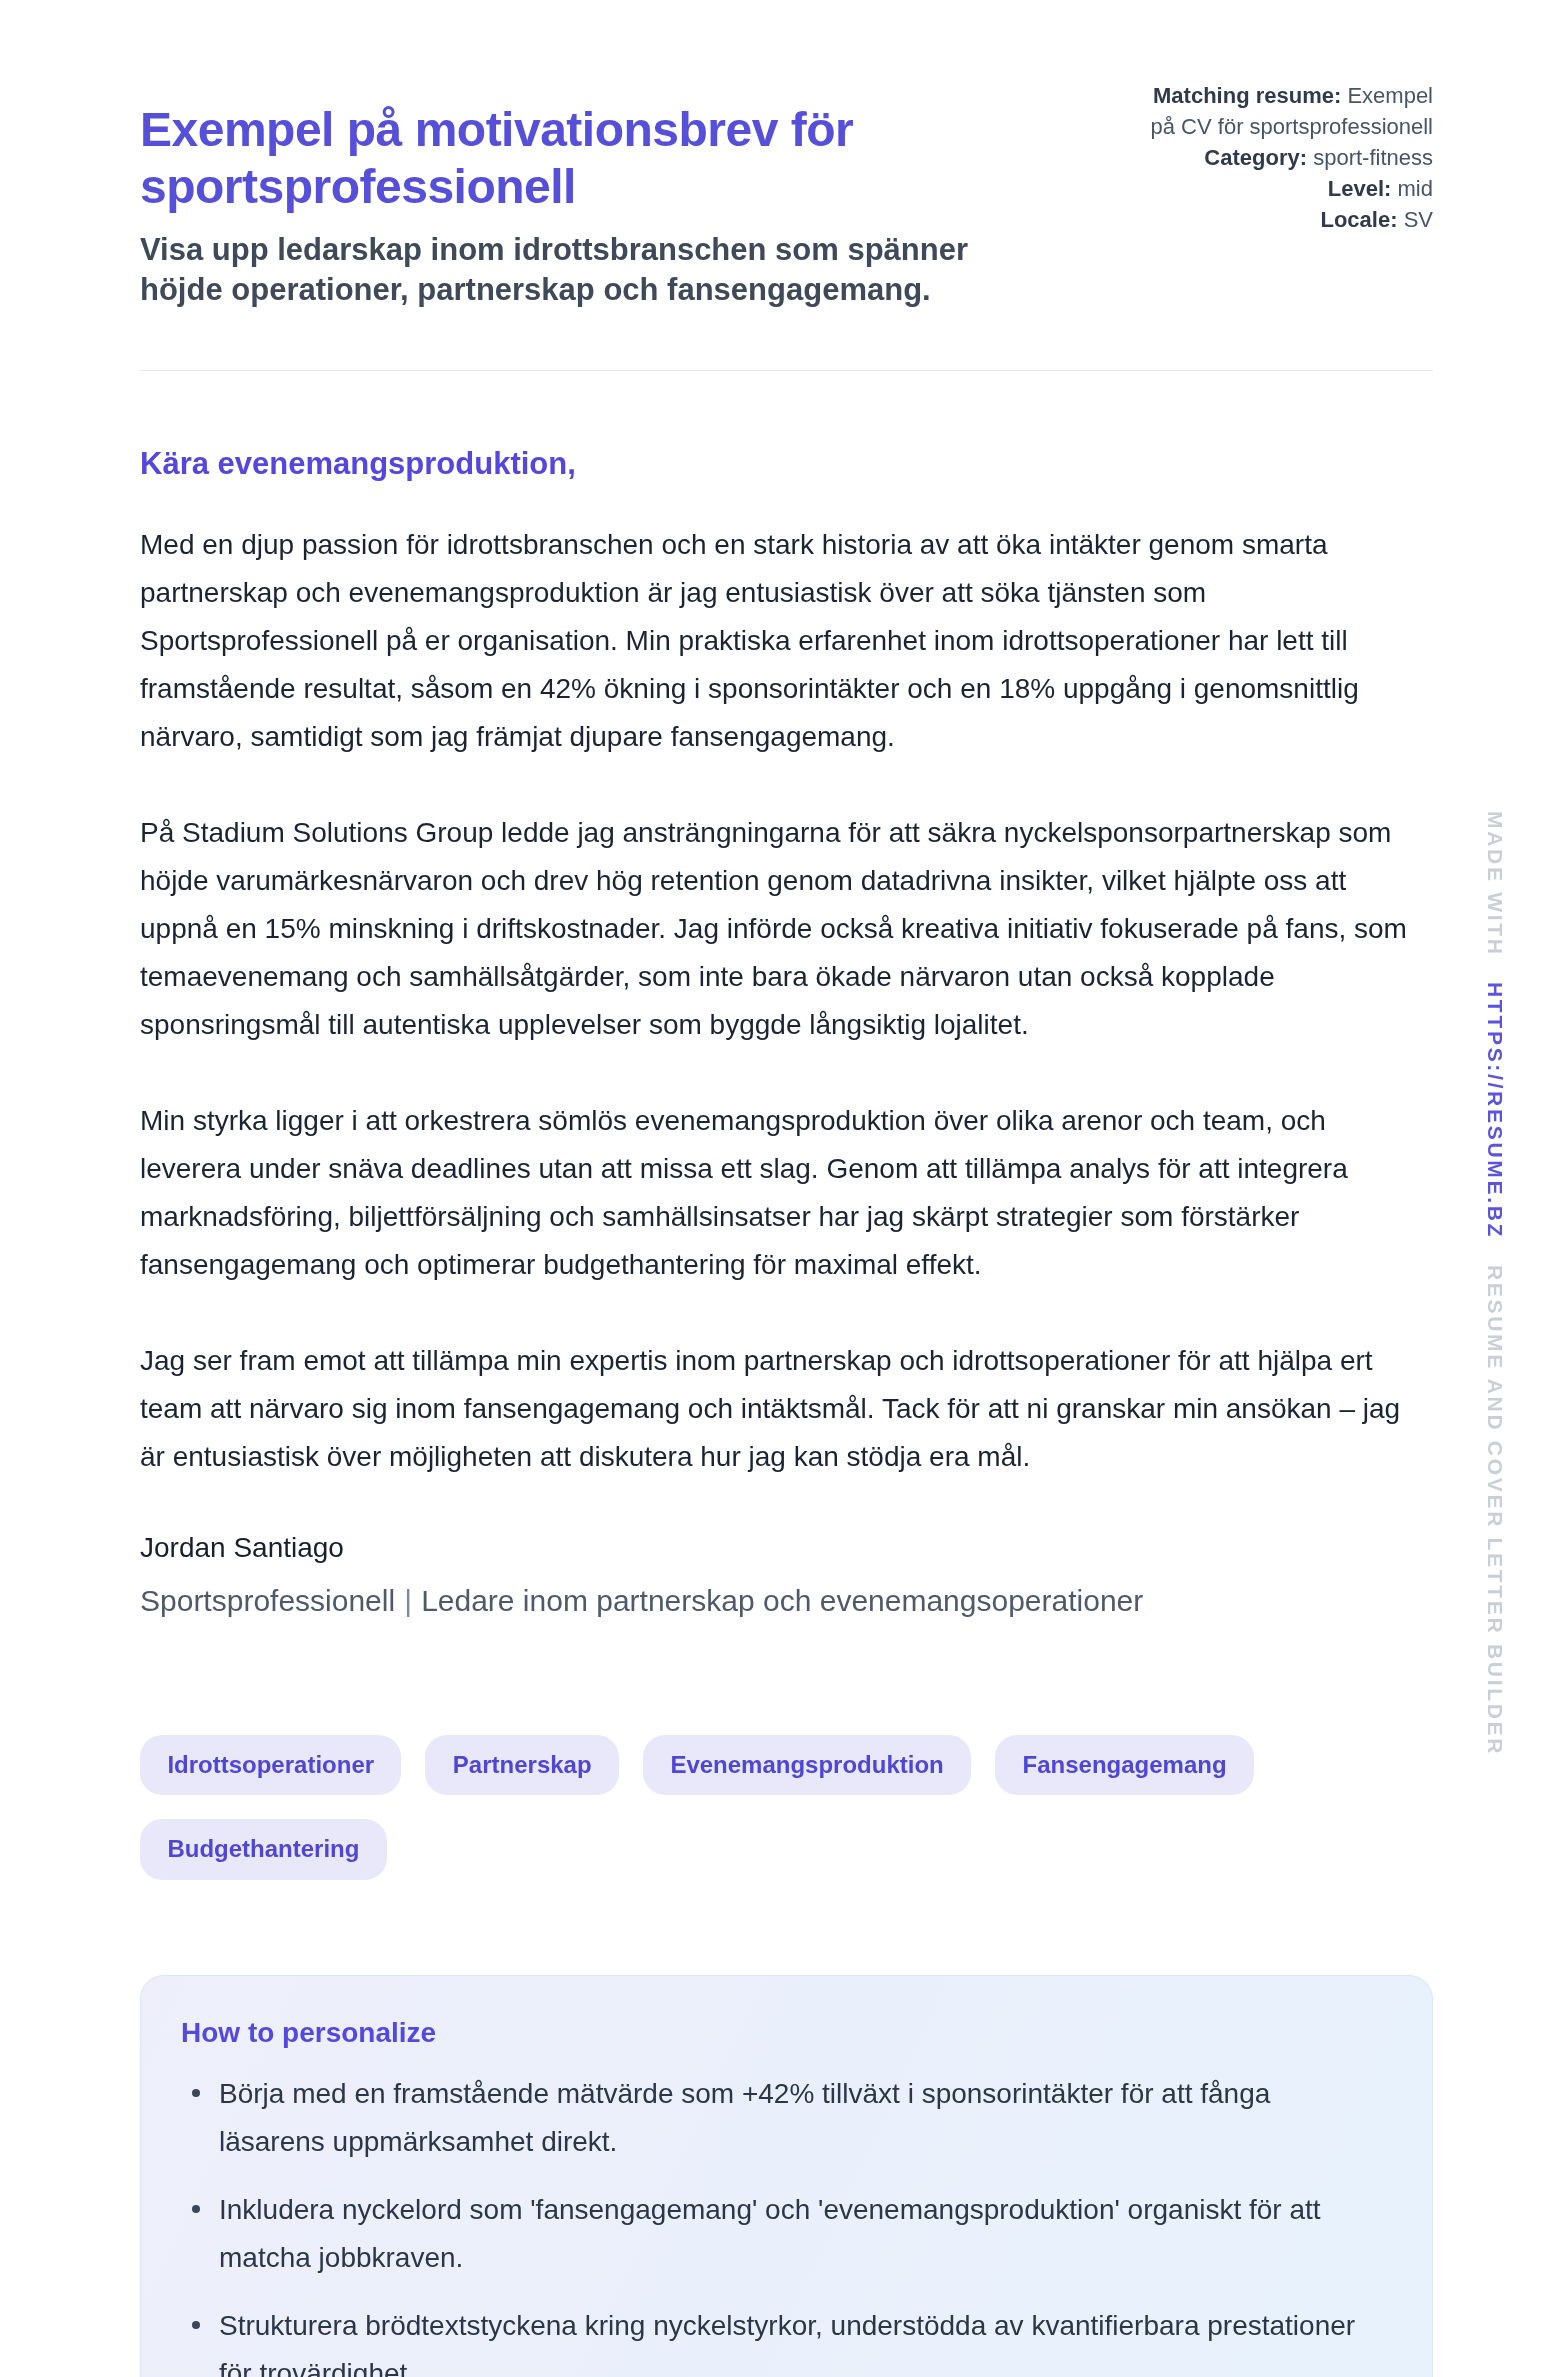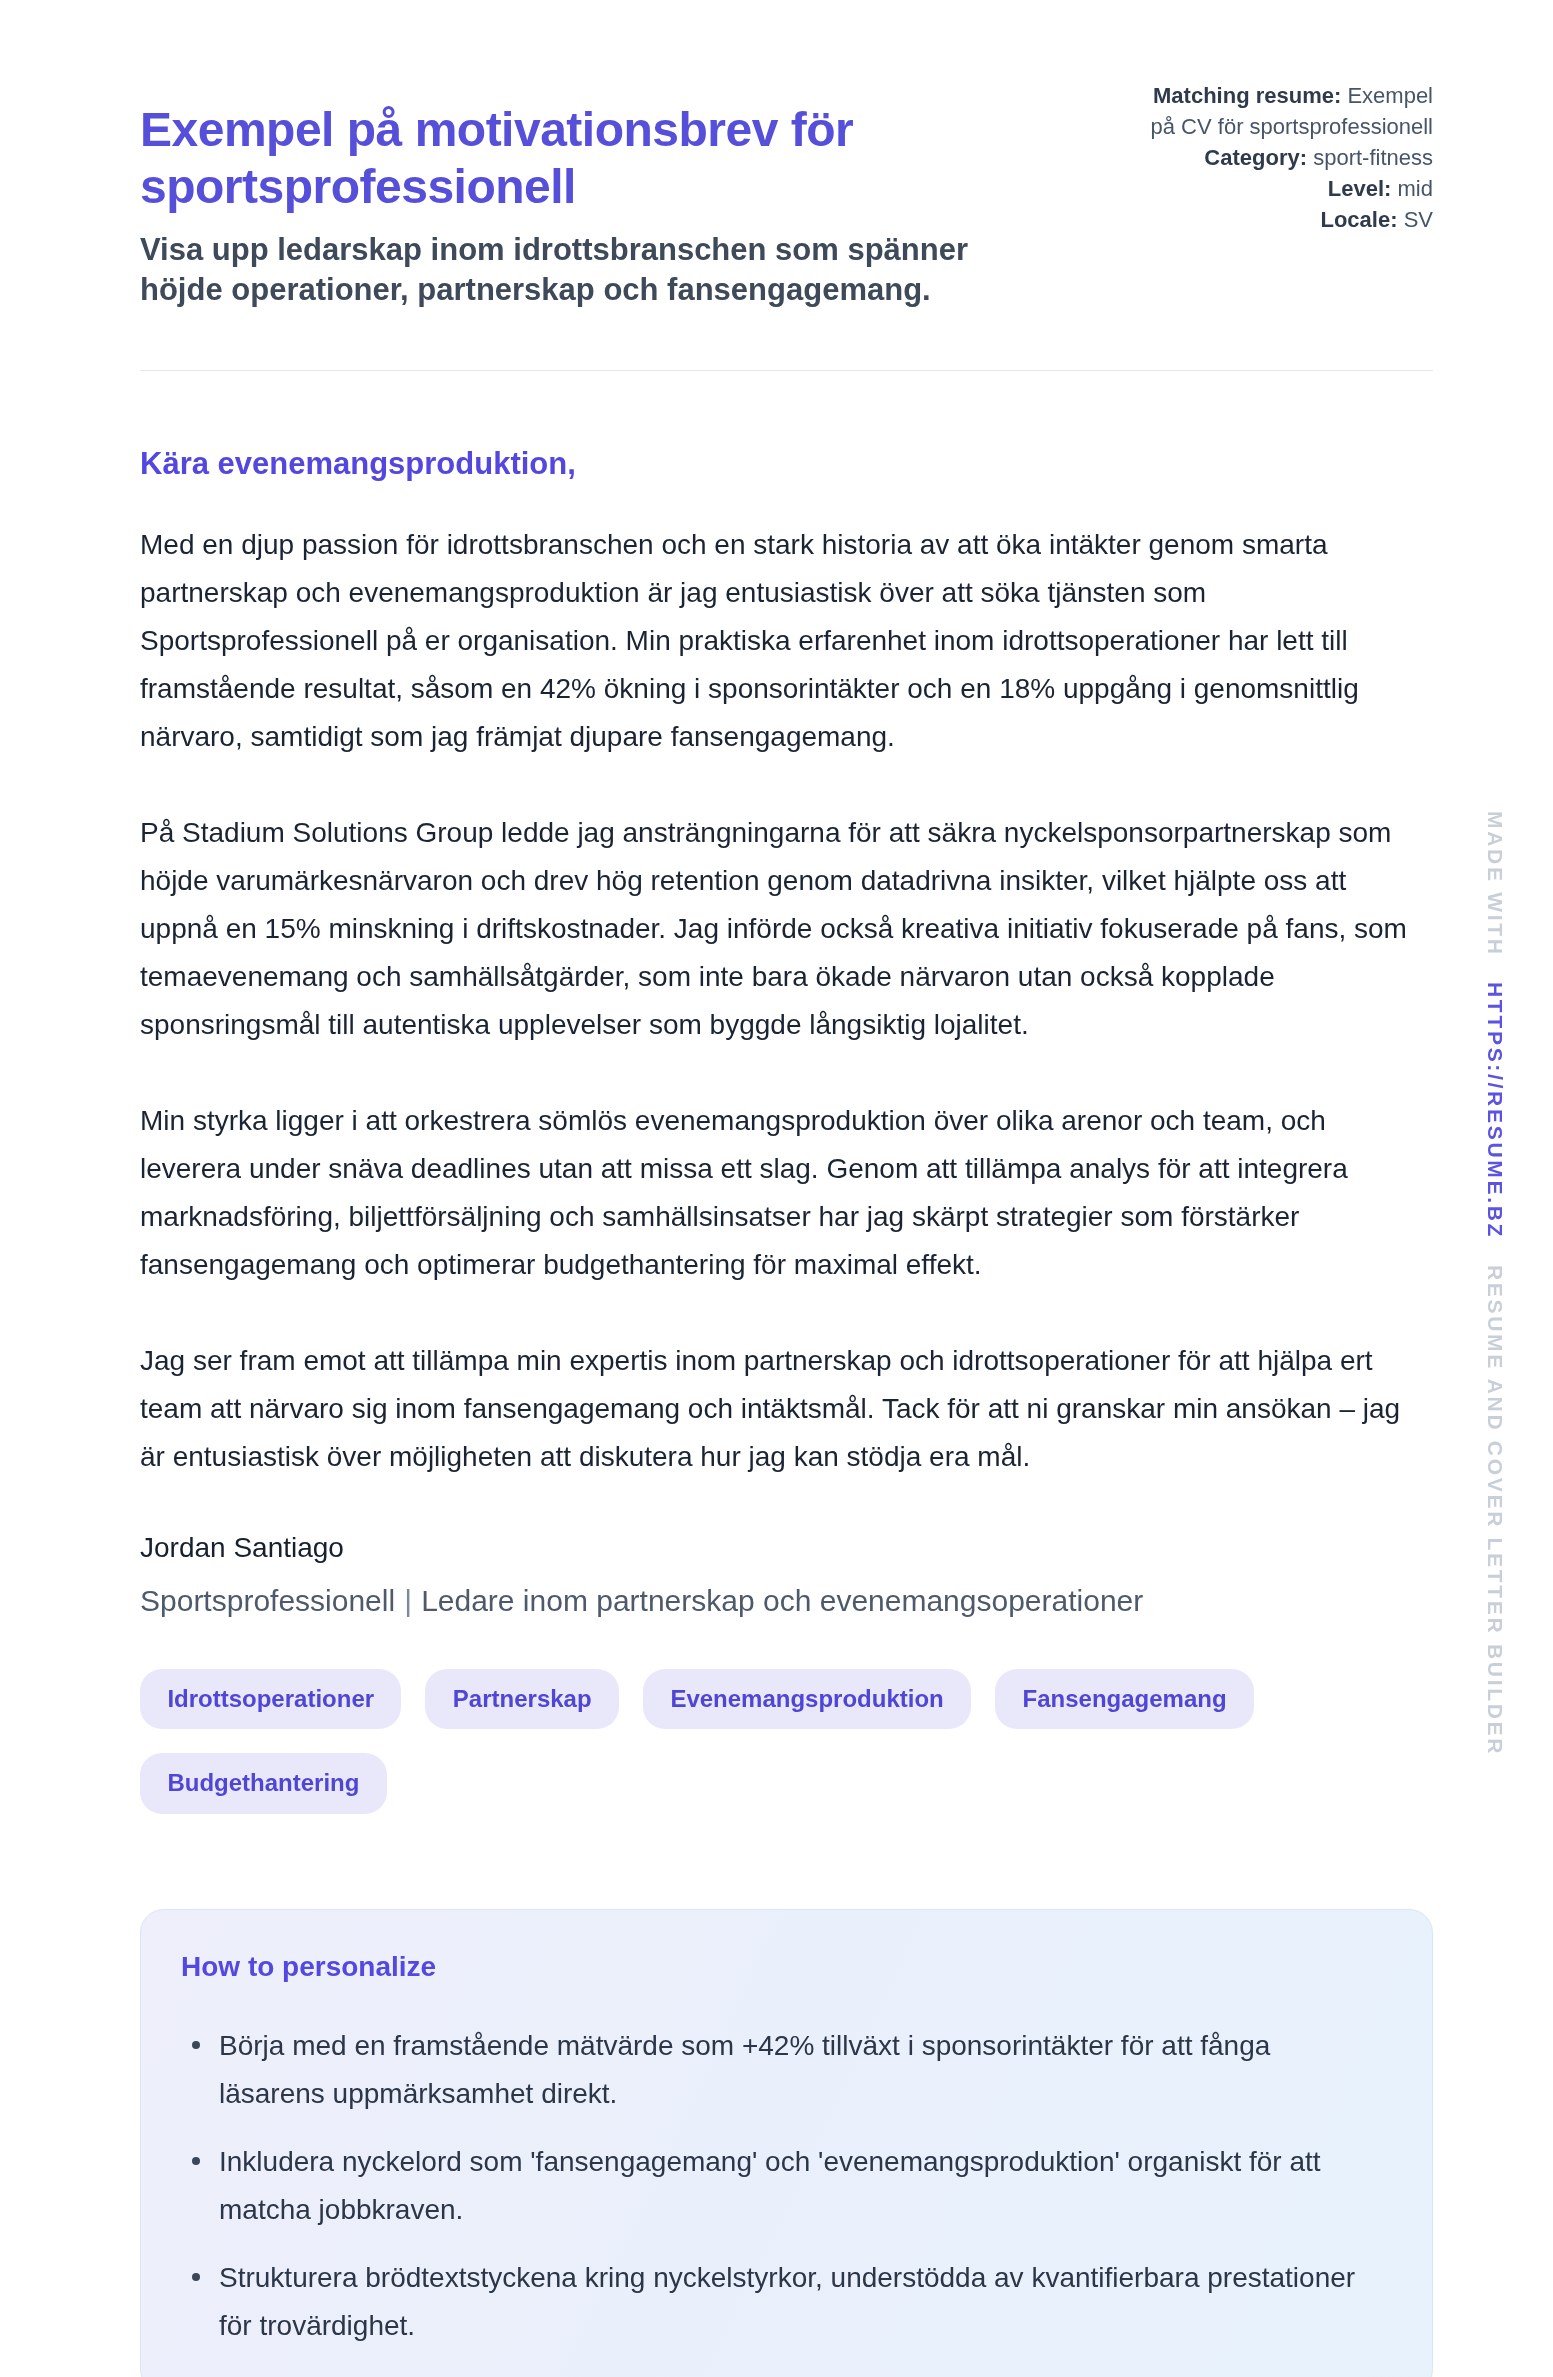--- a/index.html
+++ b/index.html
@@ -73,21 +73,21 @@
   }
   .sig-role {
     margin-top: 13px;
     font-size: 30px;
     line-height: 42px;
     color: #4e5a6b;
   }
   .sig-role .sep { color: #7c8a9c; font-weight: 400; padding: 0 9.1px; }
 
   
-  .tags { margin-top: 47px; display: flex; gap: 24px; flex-wrap: wrap; }
+  .tags { margin-top: 113px; display: flex; gap: 24px; flex-wrap: wrap; }
   .tag {
     display: inline-block;
     background: #e9e8fb;
     color: #4f46d6;
     font-size: 24px;
     font-weight: 700;
     line-height: 24px;
     padding: 18.3px 27.4px;
     border-radius: 22px;
     white-space: nowrap;
@@ -100,21 +100,21 @@
     border-radius: 24px;
     background: linear-gradient(115deg, #eeeffb 0%, #eaf0fb 45%, #e7f2fc 100%);
     padding: 38px 44px 42px 40px;
     box-shadow: 0 0.9px 1.8px rgba(100,116,160,0.08);
   }
   .tips h3 {
     color: #5348e0;
     font-size: 28px;
     line-height: 38px;
     font-weight: 700;
-    margin-bottom: 36px;
+    margin-bottom: 18px;
   }
   .tips ul { list-style: none; }
   .tips li {
     position: relative;
     padding-left: 38px;
     font-size: 28px;
     line-height: 48px;
     color: #2b3648;
     margin-bottom: 20px;
     max-width: 1188px;

